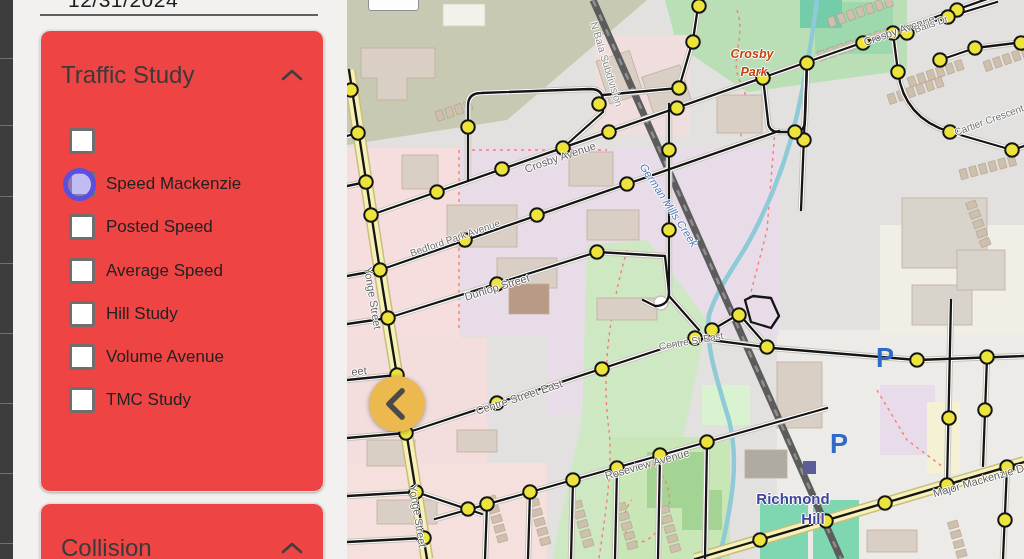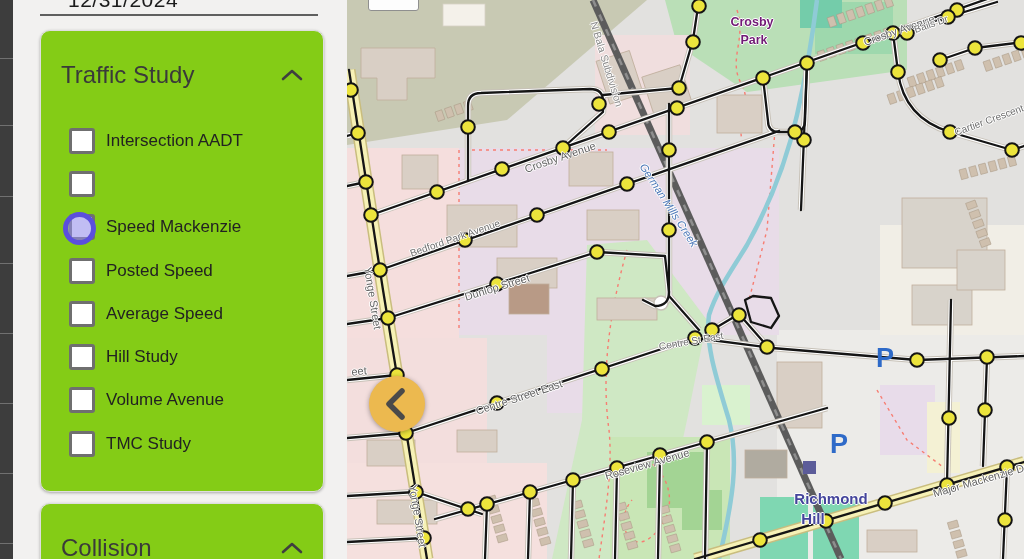--- a/index.html
+++ b/index.html
@@ -9,21 +9,21 @@
   
   #left-rail{position:absolute;left:0;top:0;width:13px;height:559px;background:#3d3d3d;z-index:30;}
   .rail-sep{position:absolute;left:0;width:13px;height:1px;background:#707070;}
 
   
   #sidebar{position:absolute;left:13px;top:0;width:334px;height:559px;background:#f2f1f0;z-index:20;}
   #date-wrap{position:absolute;left:27px;top:0;width:278px;height:14px;overflow:hidden;}
   #date-text{position:absolute;left:28px;top:-12px;font-size:21px;color:#1b1b1b;letter-spacing:.5px;}
   #date-underline{position:absolute;left:27px;top:14px;width:278px;height:2px;background:#5f5f5f;}
 
-  .panel{position:absolute;left:27px;width:282px;background:#84cc16;border:1px solid #dedede;
+  .panel{position:absolute;left:27px;width:282px;background:#ef4444;border:1px solid #dedede;
          border-radius:10px;box-shadow:0 1px 3px rgba(0,0,0,.30);}
   #traffic-panel{top:30px;height:460px;}
   #collision-panel{top:503px;height:90px;}
   .panel-header{position:absolute;left:20px;right:16px;display:flex;align-items:center;justify-content:space-between;}
   #traffic-panel .panel-header{top:30px;}
   #collision-panel .panel-header{top:30px;}
   .panel-title{font-size:24px;color:#3a3a3a;}
   .chev-btn{background:none;border:none;padding:2px;cursor:pointer;line-height:0;}
 
   .cb-list{position:absolute;left:28px;top:88px;right:10px;}
@@ -35,21 +35,21 @@
 
   
   #map{position:absolute;left:347px;top:0;width:677px;height:559px;background:#e2e1df;overflow:hidden;}
   #map svg{position:absolute;left:0;top:0;}
   .map-label{position:absolute;transform:translate(-50%,-50%);white-space:nowrap;pointer-events:none;
              text-shadow:1px 0 0 #fff,-1px 0 0 #fff,0 1px 0 #fff,0 -1px 0 #fff;}
   .lab-street{font-size:11px;color:#636363;}
   .lab-street-sm{font-size:10px;color:#6e6e6e;}
   .lab-rail{font-size:10.5px;color:#8a8a8a;}
   .lab-water{font-size:11px;color:#4d79b8;font-style:italic;}
-  .lab-park{font-size:12.5px;color:#701a75;font-weight:bold;}
+  .lab-park{font-size:12.5px;color:#c2410c;font-style:italic;font-weight:bold;margin-top:32px;}
   .lab-place{font-size:15px;color:#44449b;font-weight:bold;}
   .lab-parking{font-size:27px;color:#2e6ac8;font-weight:bold;text-shadow:none;}
 
   #collapse-btn{position:absolute;left:22px;top:376px;width:56px;height:56px;border-radius:50%;
                 background:#ecb94f;border:none;box-shadow:0 1px 5px rgba(0,0,0,.35);cursor:pointer;z-index:15;}
   #top-partial-btn{position:absolute;left:21px;top:-6px;width:49px;height:15px;background:#fdfdfd;
                    border:1px solid #8f8f8f;border-radius:3px;z-index:15;}
 </style>
 </head>
 <body>
@@ -76,24 +76,20 @@
     <div class="panel-header">
       <span class="panel-title">Traffic Study</span>
       <button class="chev-btn">
         <svg width="26" height="16" viewBox="0 0 26 16">
           <polyline points="4,12 13,4 22,12" fill="none" stroke="#3f3f3f" stroke-width="2.6" stroke-linecap="round" stroke-linejoin="round"></polyline>
         </svg>
       </button>
     </div>
 
     <div class="cb-list">
-      <div class="cb-row">
-        <div class="cb-box"></div>
-        <span class="cb-label">Intersection AADT</span>
-      </div>
       <div class="cb-row">
         <div class="cb-box"></div>
       </div>
       <div class="cb-row">
         <div class="cb-box"></div>
         <div id="click-ring"></div>
         <span class="cb-label">Speed Mackenzie</span>
       </div>
       <div class="cb-row">
         <div class="cb-box"></div>
@@ -460,21 +456,21 @@
       <span class="map-label lab-street" style="left: 26px; top: 298px; transform: translate(-50%, -50%) rotate(81deg);">Yonge Street</span>
       <span class="map-label lab-street" style="left: 71px; top: 516px; transform: translate(-50%, -50%) rotate(81deg);">Yonge Street</span>
       <span class="map-label lab-street" style="left: 640px; top: 478px; transform: translate(-50%, -50%) rotate(-16deg);">Major Mackenzie Drive</span>
       <span class="map-label lab-street-sm" style="left: 642px; top: 120px; transform: translate(-50%, -50%) rotate(-20deg);">Cartier Crescent</span>
       <span class="map-label lab-street-sm" style="left: 584px; top: 24px; transform: translate(-50%, -50%) rotate(-19deg);">Bails Dr</span>
       <span class="map-label lab-street" style="left: 12px; top: 371px; transform: translate(-50%, -50%) rotate(-5deg);">eet</span>
       <span class="map-label lab-rail" style="left: 260px; top: 64px; transform: translate(-50%, -50%) rotate(73deg);">N Bala Subdivision</span>
       <span class="map-label lab-water" style="left: 322px; top: 205px; transform: translate(-50%, -50%) rotate(57deg);">German Mills Creek</span>
       <span class="map-label lab-park" style="left: 405px; top: 22px; transform: translate(-50%, -50%) rotate(0deg);">Crosby</span>
       <span class="map-label lab-park" style="left: 407px; top: 40px; transform: translate(-50%, -50%) rotate(0deg);">Park</span>
-      <span class="map-label lab-place" style="left: 484px; top: 498px; transform: translate(-50%, -50%) rotate(0deg); text-align: center;">Richmond</span>
+      <span class="map-label lab-place" style="left: 446px; top: 498px; transform: translate(-50%, -50%) rotate(0deg); text-align: center;">Richmond</span>
       <span class="map-label lab-place" style="left: 466px; top: 518px; transform: translate(-50%, -50%) rotate(0deg);">Hill</span>
       <span class="map-label lab-parking" style="left: 538px; top: 358px; transform: translate(-50%, -50%) rotate(0deg);">P</span>
       <span class="map-label lab-parking" style="left: 492px; top: 444px; transform: translate(-50%, -50%) rotate(0deg);">P</span>
     </div>
 
   <div id="top-partial-btn"></div>
 
   <button id="collapse-btn">
     <svg width="56" height="56" viewBox="0 0 56 56">
       <polyline points="33,15 20,28 33,41" fill="none" stroke="#4a4a4a" stroke-width="5.5" stroke-linecap="round" stroke-linejoin="round"></polyline>

